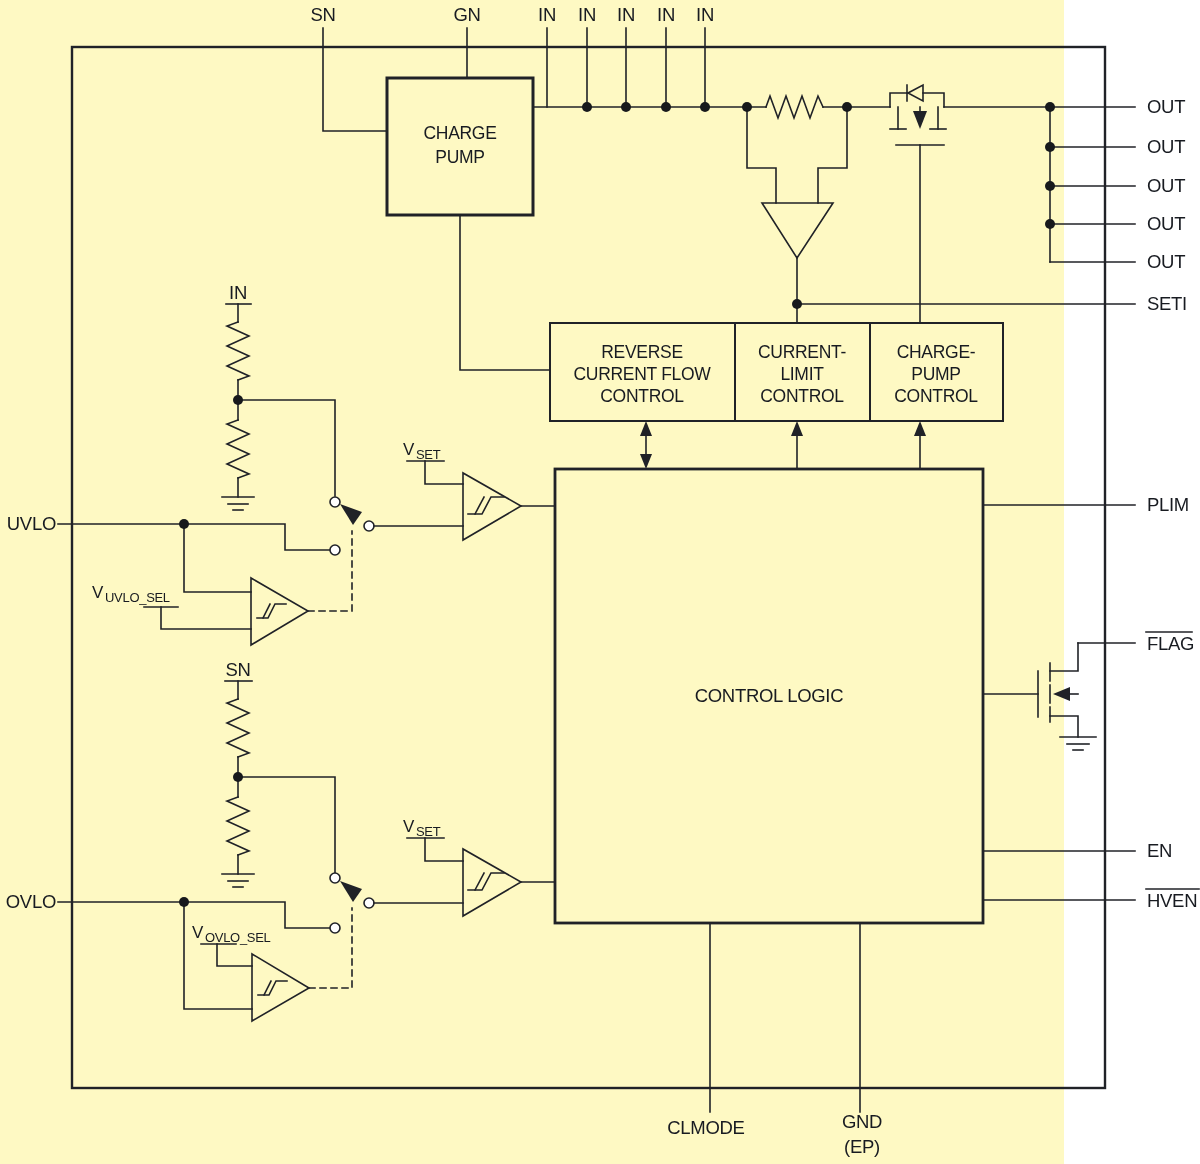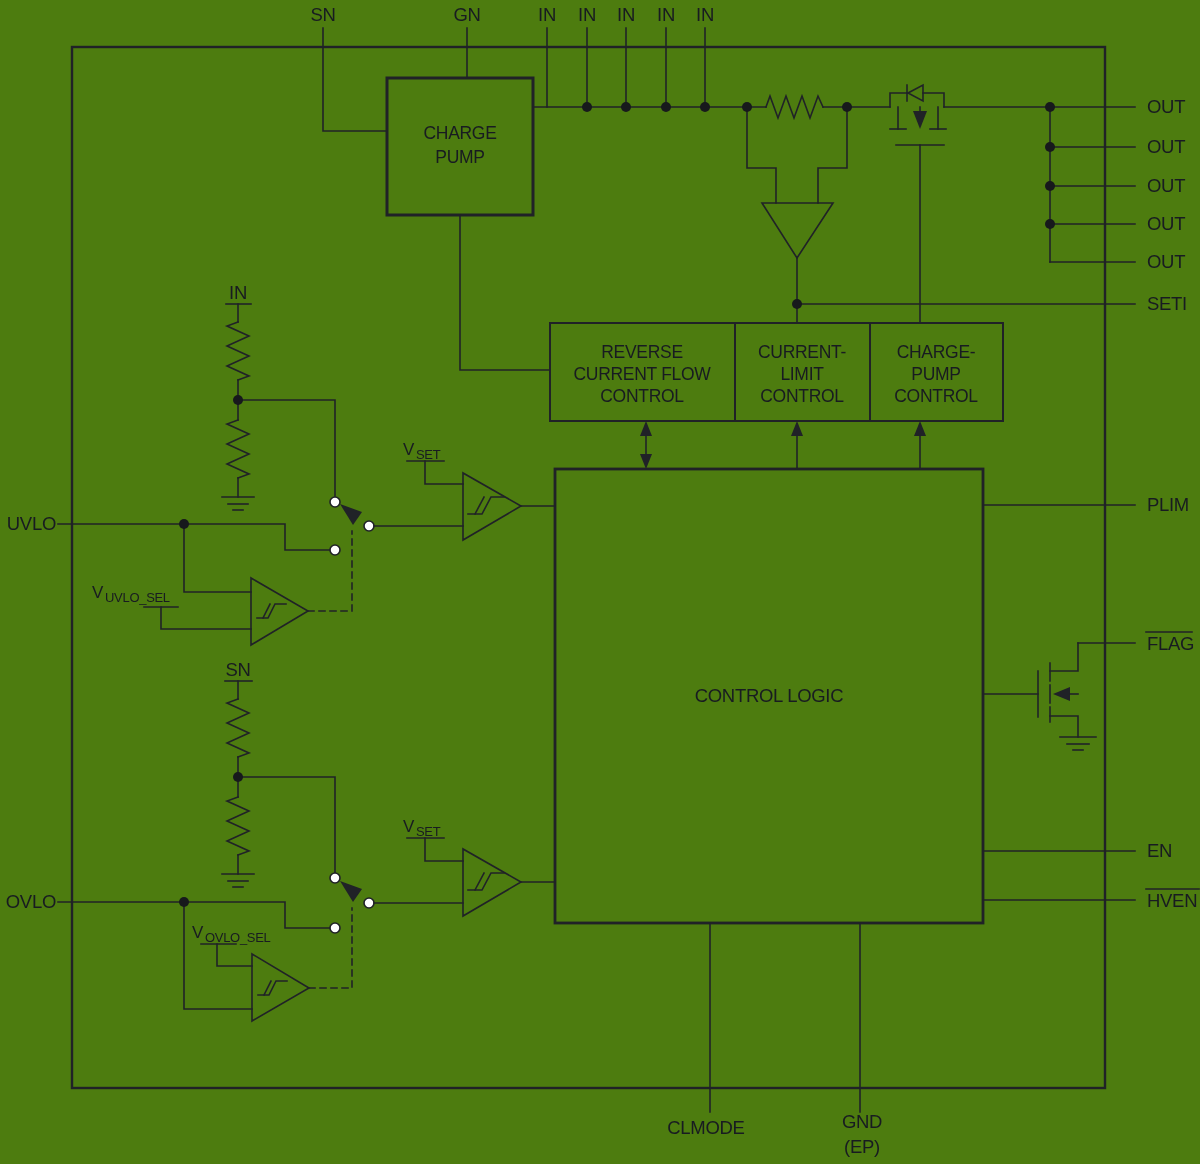--- a/index.html
+++ b/index.html
@@ -1,16 +1,16 @@
 <!DOCTYPE html>
 <html><head>
 <meta charset="utf-8">
 <style>
   html,body{margin:0;padding:0;background:#ffffff;}
-  .stage{width:1200px;height:1164px;background:#4d7c0f;position:relative;
+  .stage{width:1064px;height:1164px;background:#fef9c3;position:relative;
          font-family:"Liberation Sans", sans-serif;}
   svg text{font-family:"Liberation Sans", sans-serif; fill:#181b21; letter-spacing:-0.3px;}
   .lbl{font-size:18.5px;}
   .blk{font-size:17.5px;}
   .sub{font-size:13px;}
   .vpre{font-size:17px;}
 </style>
 </head>
 <body>
 

